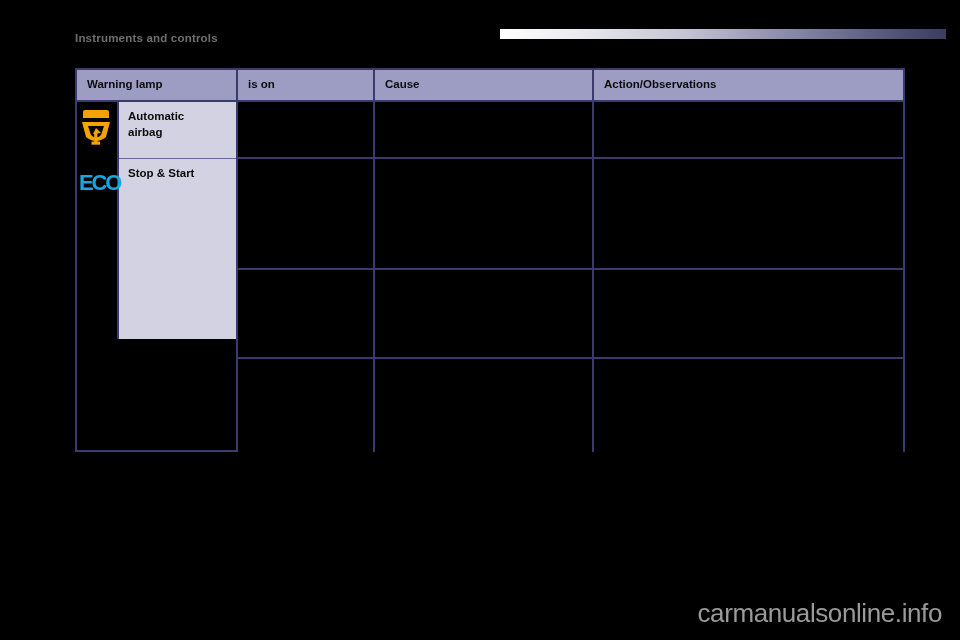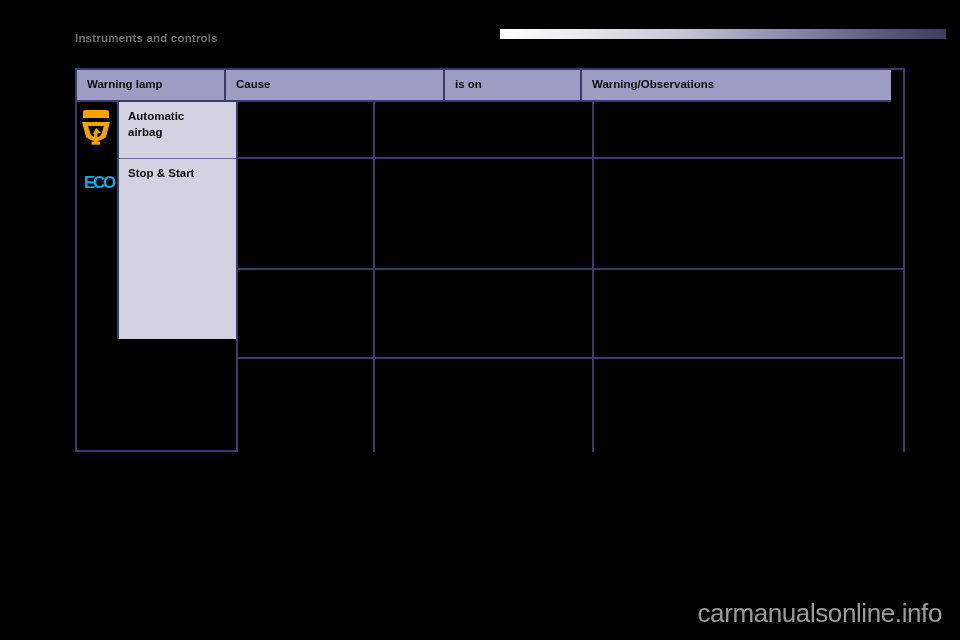--- a/index.html
+++ b/index.html
@@ -71,21 +71,21 @@
   #table-header-row { height: 32px; }
   #table-header-row .tcell {
     background: #9d9dc4;
     border-bottom: 2px solid #3b3b6b;
     font-weight: bold;
     font-size: 11.5px;
     color: #0b0b0b;
     padding-top: 8px;
     padding-left: 10px;
   }
-  #table-header-row .c-warning { width: 149px; }
+  #table-header-row .c-warning { width: 161px; }
 
   
   #table-body {
     display: flex;
     height: 350px;
   }
   #lamp-column {
     width: 161px;
     flex: 0 0 161px;
     display: flex;
@@ -175,21 +175,21 @@
     left: 3px; top: 3px;
     width: 32px; height: 36px;
   }
   
   .eco-logo {
     position: absolute;
     left: 0px; top: 8px;
     width: 40px; height: 20px;
     font-family: "Liberation Sans", sans-serif;
     font-weight: bold;
-    font-size: 17px;
+    font-size: 22px;
     letter-spacing: -2.2px;
     color: #16a8e0;
     line-height: 20px;
     text-align: center;
   }
 
   
   #page-number {
     position: absolute;
     left: 28px;
@@ -214,23 +214,23 @@
 <body>
 
 <div id="page-header-title">Instruments and controls</div>
 
 <div id="header-gradient-bar"></div>
 
 <div id="warning-lamp-table">
 
   <div class="trow" id="table-header-row">
     <div class="tcell c-warning">Warning lamp</div>
+    <div class="tcell c-ison">is on</div>
     <div class="tcell c-cause">Cause</div>
-    <div class="tcell c-ison">is on</div>
-    <div class="tcell c-act last">Warning/Observations</div>
+    <div class="tcell c-act last">Action/Observations</div>
   </div>
 
   <div id="table-body">
 
     <div id="lamp-column">
 
       <div class="lamp-block b1">
         <div class="lamp-icon-cell">
           <div class="icon-wrap">
             <div class="wiper-bar"></div>

